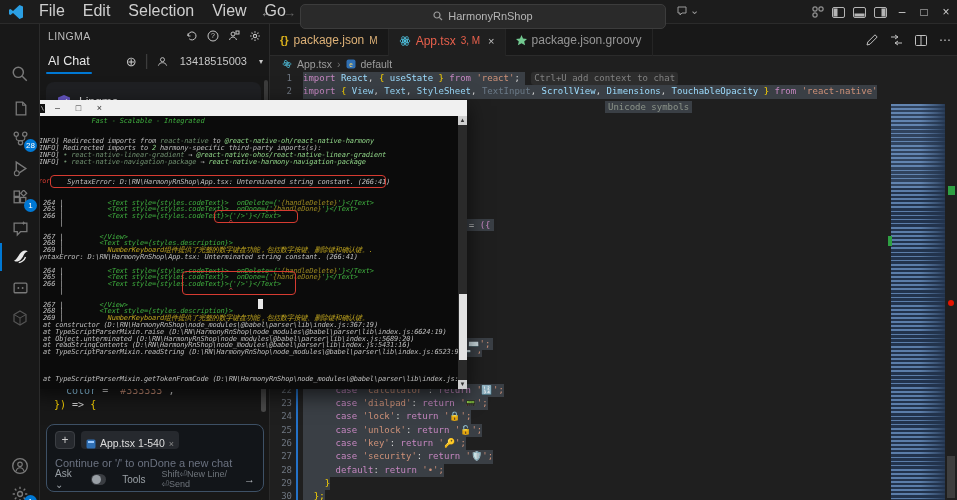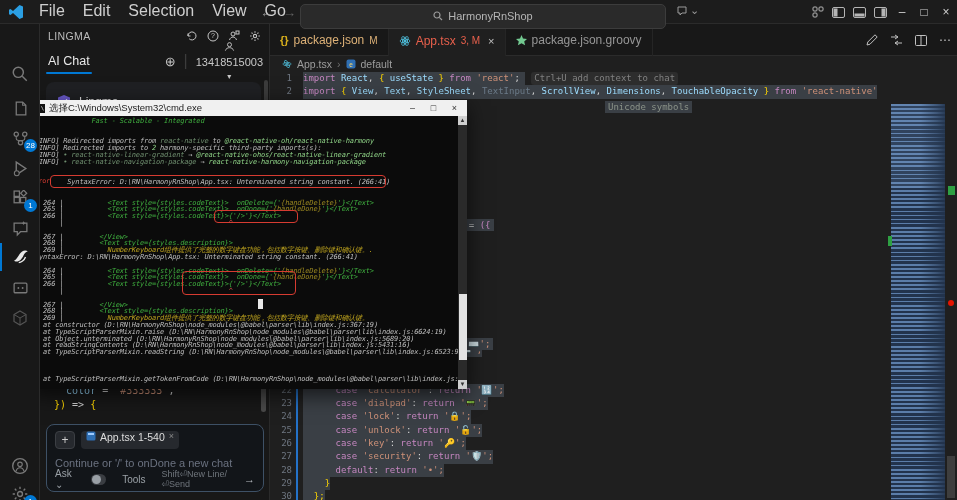--- a/index.html
+++ b/index.html
@@ -36,35 +36,35 @@
   
   #sidebar { position:absolute; left:40px; top:24px; width:230px; height:476px; background:#181818;
     border-right:1px solid #2b2b2b; z-index:40; }
   .sb-header { height:24px; display:flex; align-items:center; padding:0 8px; }
   .sb-title { color:#bbbbbb; font-size:10.5px; letter-spacing:.4px; flex:1; }
   .sb-hicons { display:flex; gap:9px; color:#c5c5c5; font-size:12px; align-items:center; }
   .sb-tabs { height:26px; display:flex; align-items:center; padding:0 6px; position:relative; }
   .sb-tab { color:#e8e8e8; font-size:12.5px; padding:0 2px; position:relative; }
   .sb-tab .underline { position:absolute; left:0; right:0; bottom:-6px; height:2px; background:#0078d4; border-radius:2px; }
   .sb-tabs .spacer { flex:1; }
-  .sb-account { display:flex; align-items:center; gap:4px; color:#c8c8c8; font-size:11px;flex-direction:column; }
+  .sb-account { display:flex; align-items:center; gap:12px; color:#c8c8c8; font-size:11px; }
   .lingma-card { position:absolute; left:6px; right:8px; top:58px; height:40px; background:#1f2023; border-radius:8px;
     display:flex; align-items:center; gap:7px; padding:0 10px; color:#dddddd; font-size:12px; }
   .sb-scroll { position:absolute; right:1px; top:56px; width:4px; height:34px; background:#3c3c3c; border-radius:2px; }
 
   .sb-snippet { position:absolute; left:14px; top:360px; width:206px; font-size:10px; line-height:14px; }
   .snip-line { white-space:pre; }
   .sb-snippet-scroll { position:absolute; right:3px; top:362px; width:5px; height:26px; background:#4a4a4a; border-radius:3px; }
 
   #chat-card { position:absolute; left:6px; top:400px; width:218px; height:68px; background:#121519;
     border:1px solid #3e5166; border-radius:8px; padding:6px 8px; }
   .chip-row { display:flex; align-items:center; gap:6px; }
   .plus-btn { width:20px; height:18px; background:#26292e; border:1px solid #3c3f44; border-radius:4px;
     color:#cccccc; font-size:12px; display:flex; align-items:center; justify-content:center; }
-  .ctx-chip { display:flex; align-items:flex-start; gap:4px; background:#26292e; border-radius:4px; height:18px;
+  .ctx-chip { display:flex; align-items:flex-end; gap:4px; background:#26292e; border-radius:4px; height:18px;
     padding:0 5px; color:#dddddd; font-size:10.5px; }
   .ctx-chip .x { color:#8a8a8a; font-size:9px; }
   .chat-placeholder { margin-top:8px; color:#6b7280; font-size:11px; }
   .chat-footer { position:absolute; left:8px; right:8px; bottom:1px; display:flex; align-items:center; gap:16px;
     color:#9aa0a6; font-size:10px; }
   .toggle { width:22px; height:11px; background:#3a3d42; border-radius:6px; position:relative; }
   .toggle .knob { position:absolute; left:1px; top:1px; width:9px; height:9px; border-radius:50%; background:#9aa0a6; }
   .chat-footer .hint { margin-left:auto; color:#6f757c; font-size:9px; }
   .send-arrow { color:#b9bec4; font-size:11px; }
 
@@ -439,21 +439,20 @@
   <div id="scrollbar">
     <span class="sc-green"></span>
     <span class="sc-red"></span>
     <span class="sc-thumb"></span>
   </div>
 </div>
 
 <div id="terminal">
   <div id="term-title">
     <span class="term-ico">C:\</span>
-    <span class="t">选择C:\Windows\System32\cmd.exe</span>
     <span class="c">–</span>
     <span class="c">□</span>
     <span class="c">×</span>
   </div>
   <div id="term-body">
     <span class="err-label">error</span>
     <div class="redbox" id="rb1"></div>
     <div class="redbox" id="rb2"></div>
     <div class="redbox" id="rb3"></div>
     <span id="term-cursor"></span>

